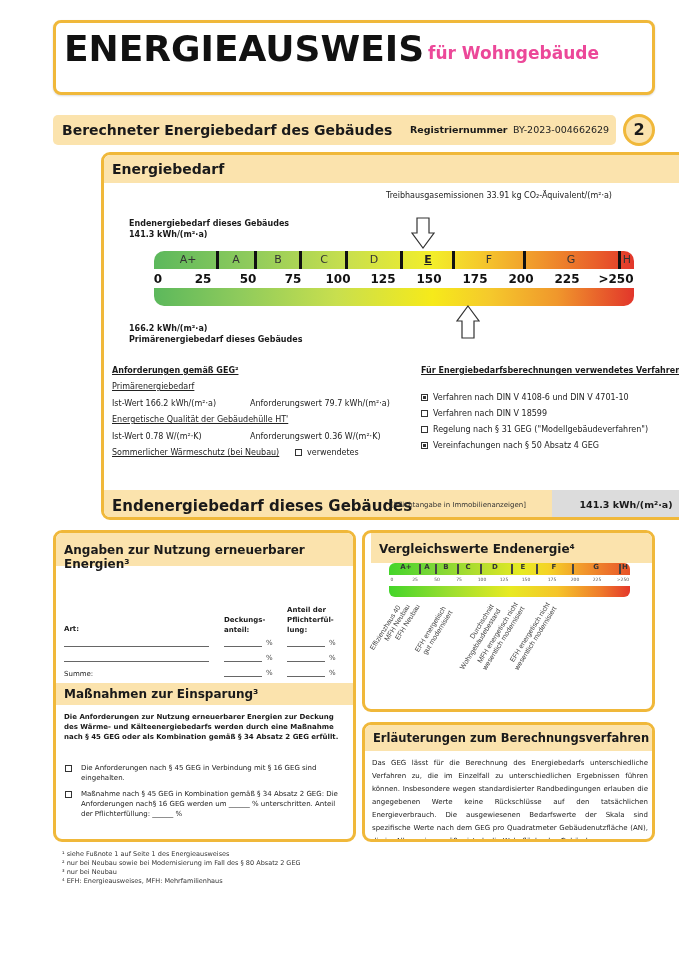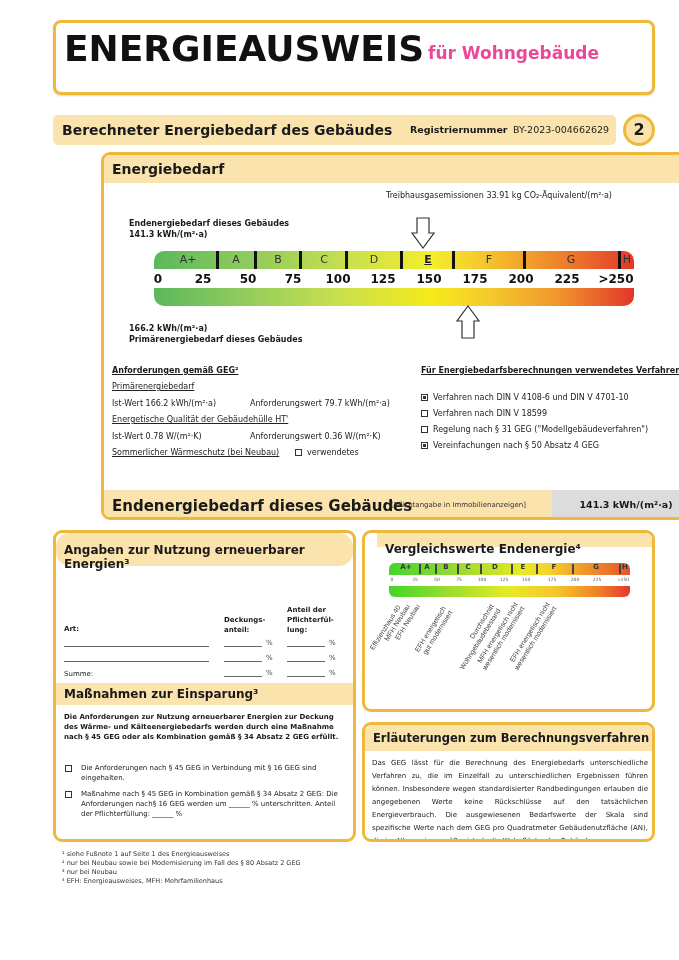--- a/index.html
+++ b/index.html
@@ -50,30 +50,30 @@
 
   .proc-title { left: 317px; top: 211px; font-weight: bold; font-size: 8px; text-decoration: underline; }
 
   .end-strip { left: 0; top: 335px; width: 596px; height: 30px; background: #fbe3ad; }
   .end-strip-title { left: 8px; top: 7px; font-weight: bold; font-size: 15px; }
   .end-strip-note { left: 287px; top: 11px; font-size: 7px; color: #333; }
   .end-strip-val { left: 448px; top: 0; width: 148px; height: 30px; background: #dcdcdc; font-weight: bold; font-size: 9.5px; text-align: center; line-height: 30px; }
 
   
   .p-left { left: 53px; top: 530px; width: 303px; height: 312px; }
-  .p-left .h1 { left: 0; right: 0; top: 0; height: 33px; background: #fbe3ad; font-weight: bold; font-size: 12px; padding: 10px 0 0 8px; border-radius: 14px; }
+  .p-left .h1 { left: 0; right: 0; top: 0; height: 33px; background: #fbe3ad; font-weight: bold; font-size: 12px; padding: 10px 0 0 8px; }
   .p-left .h2 { left: 0; right: 0; top: 150px; height: 22px; background: #fbe3ad; font-weight: bold; font-size: 12px; padding: 4px 0 0 8px; }
   .small-b { font-weight: bold; font-size: 7px; line-height: 10px; color: #1a1a1a; }
   .small { font-size: 7px; line-height: 10px; color: #222; }
   .line { position: absolute; height: 1px; background: #666; }
   .pct { position: absolute; font-size: 7px; color: #444; }
 
   
   .p-vgl { left: 362px; top: 530px; width: 293px; height: 182px; }
-  .p-vgl .h1 { left: 12px; right: 0; top: 0; height: 14px; background: #fbe3ad; font-weight: bold; font-size: 12px; padding: 9px 0 0 8px; }
+  .p-vgl .h1 { left: 6px; right: 0; top: 0; height: 30px; background: #fbe3ad; font-weight: bold; font-size: 12px; padding: 9px 0 0 8px; }
   .mini-top { left: 24px; top: 30px; width: 241px; height: 12px; border-radius: 6px 6px 0 0;
     background: linear-gradient(to right, #44d52a 0%, #7ad636 18%, #b6de2e 38%, #e7ea22 55%, #f5d327 66%, #f29a2c 80%, #e8532a 100%); }
   .mini-bot { left: 24px; top: 53px; width: 241px; height: 11px; border-radius: 0 0 6px 6px;
     background: linear-gradient(to right, #44d52a 0%, #9ade2f 25%, #e7ea22 50%, #f5c42a 70%, #ef7a2b 88%, #e4392b 100%); }
   .mini-div { position: absolute; top: 1px; width: 1.5px; height: 10px; background: #444; }
   .mini-lbl { position: absolute; top: 0px; font-weight: bold; font-size: 7px; color: #333; transform: translateX(-50%); }
   .mini-tick { position: absolute; top: 44px; font-size: 4.5px; color: #555; transform: translateX(-50%); }
   .rot { position: absolute; font-family: "Liberation Sans", sans-serif; font-size: 7px; line-height: 8px; color: #444; transform: rotate(-58deg); transform-origin: right top; white-space: nowrap; text-align: right; }
 
   .p-erl { left: 362px; top: 722px; width: 293px; height: 120px; }

